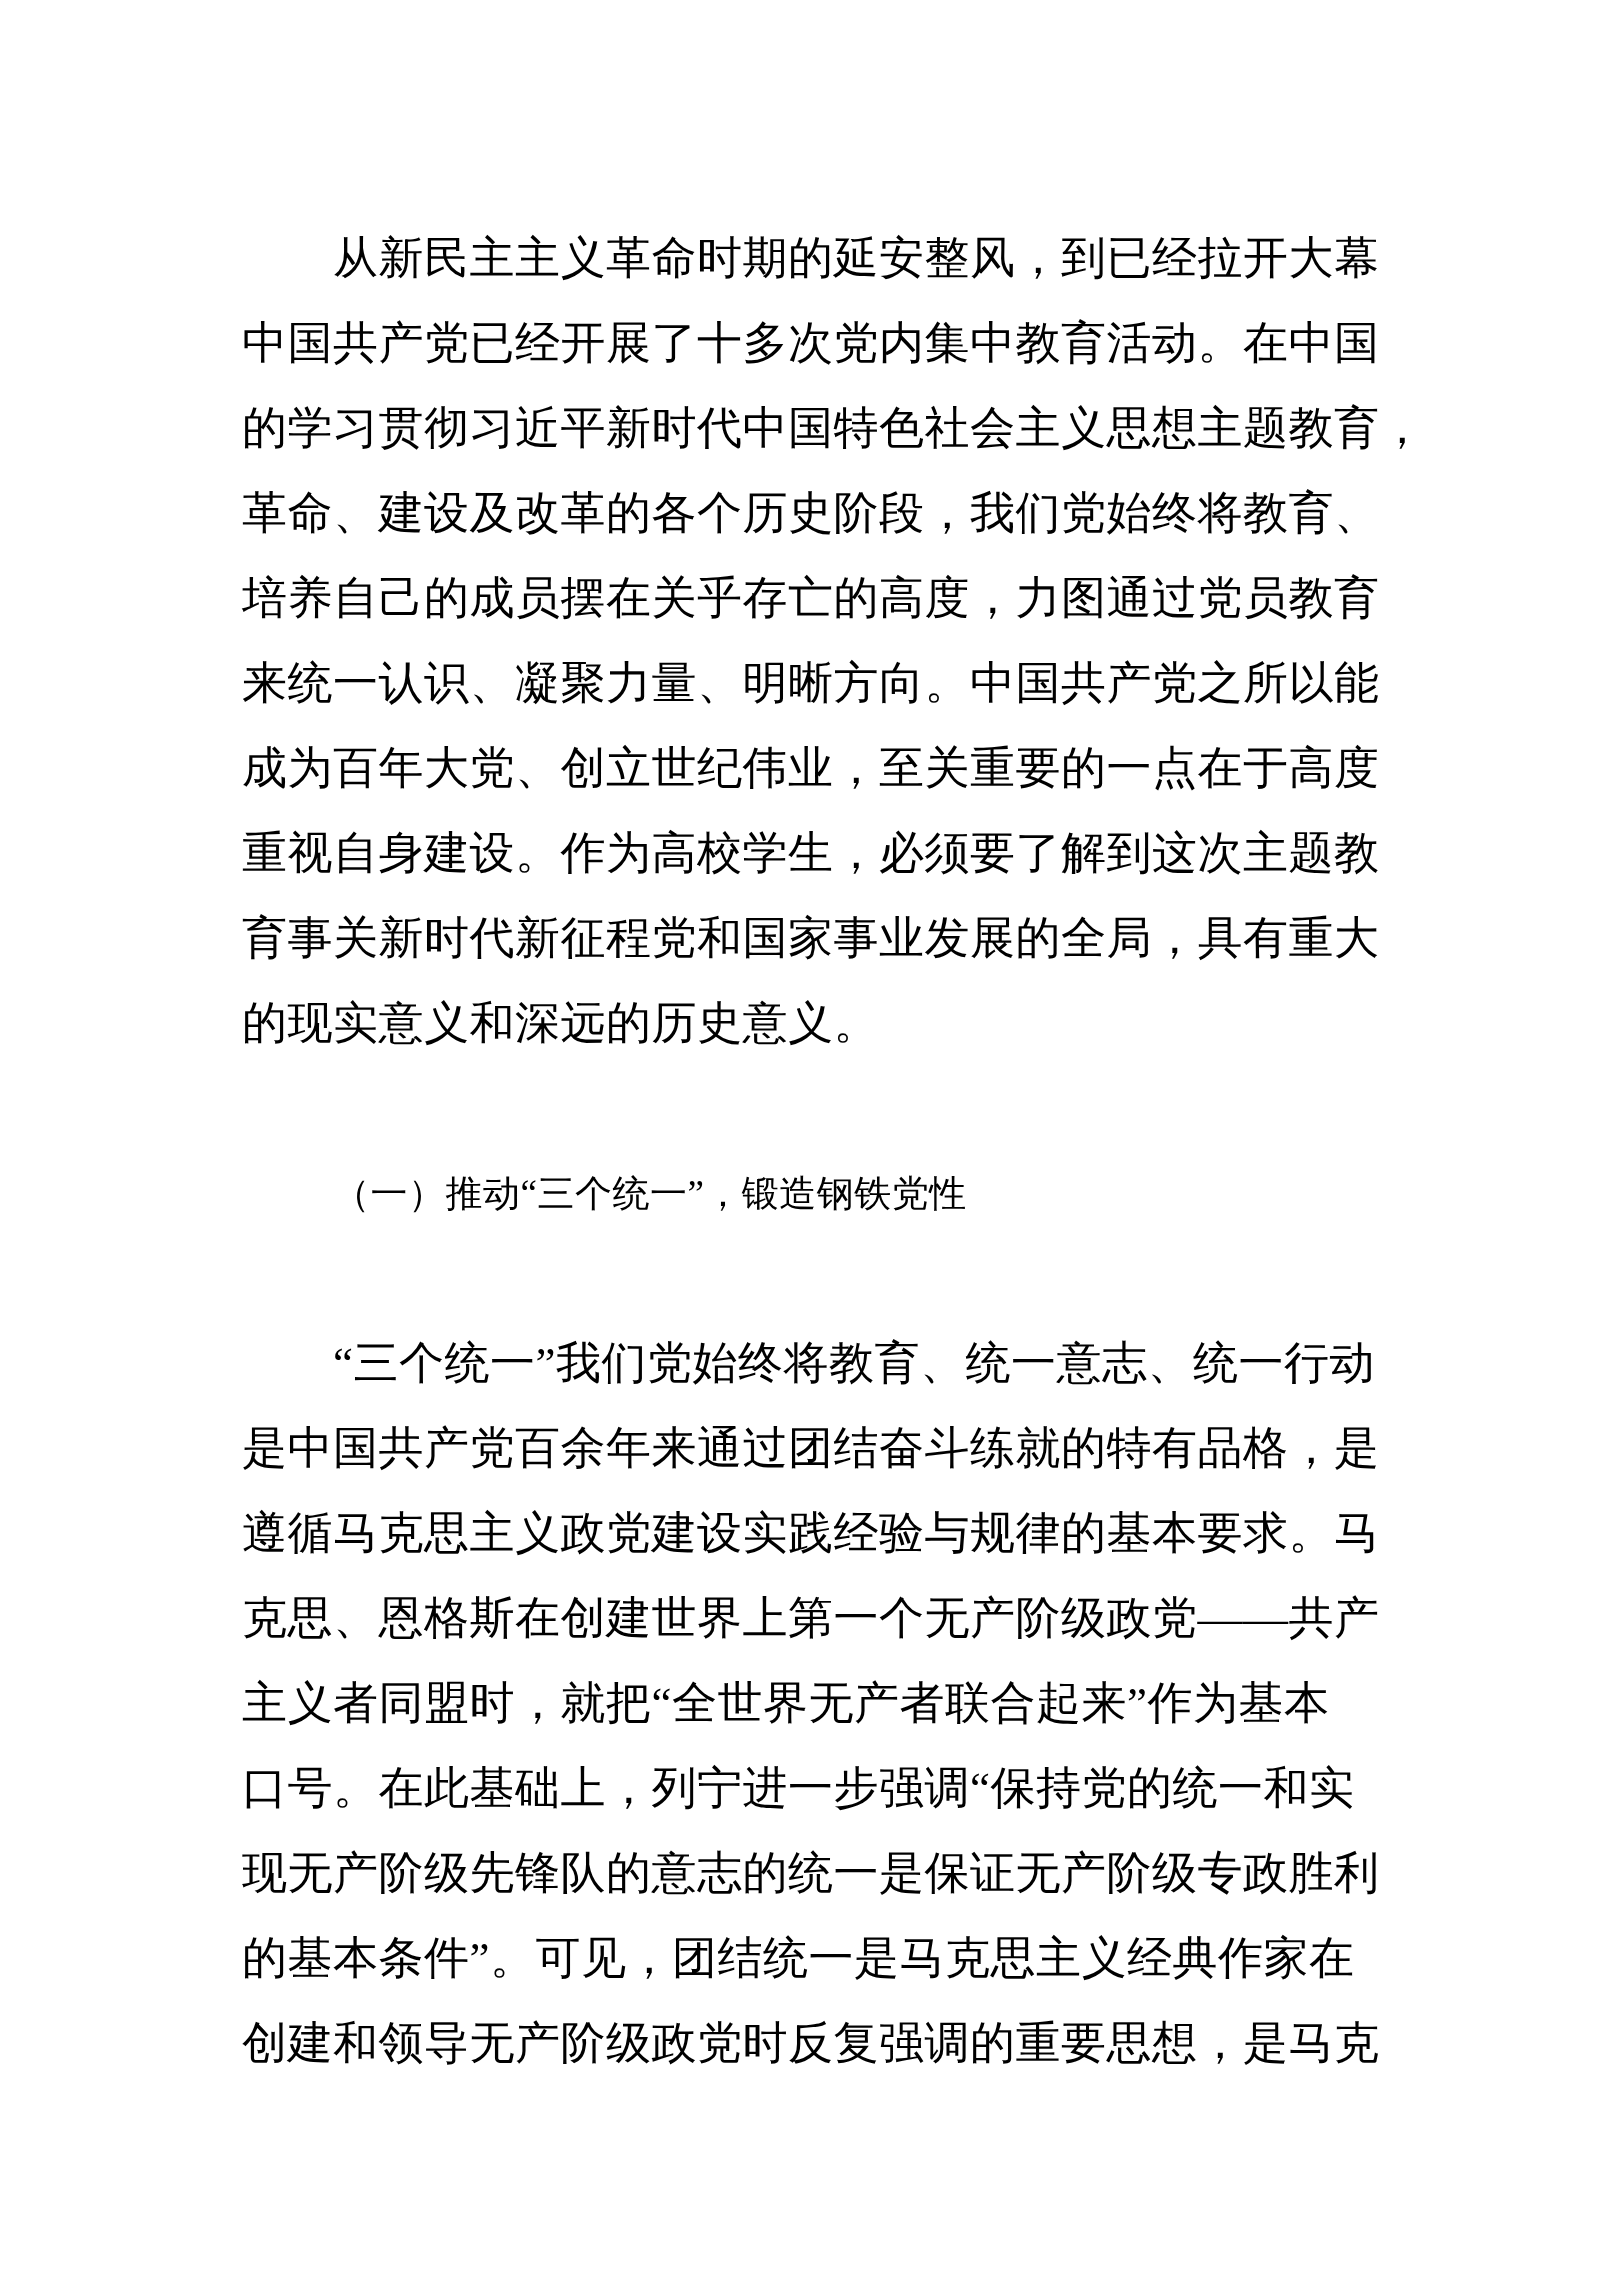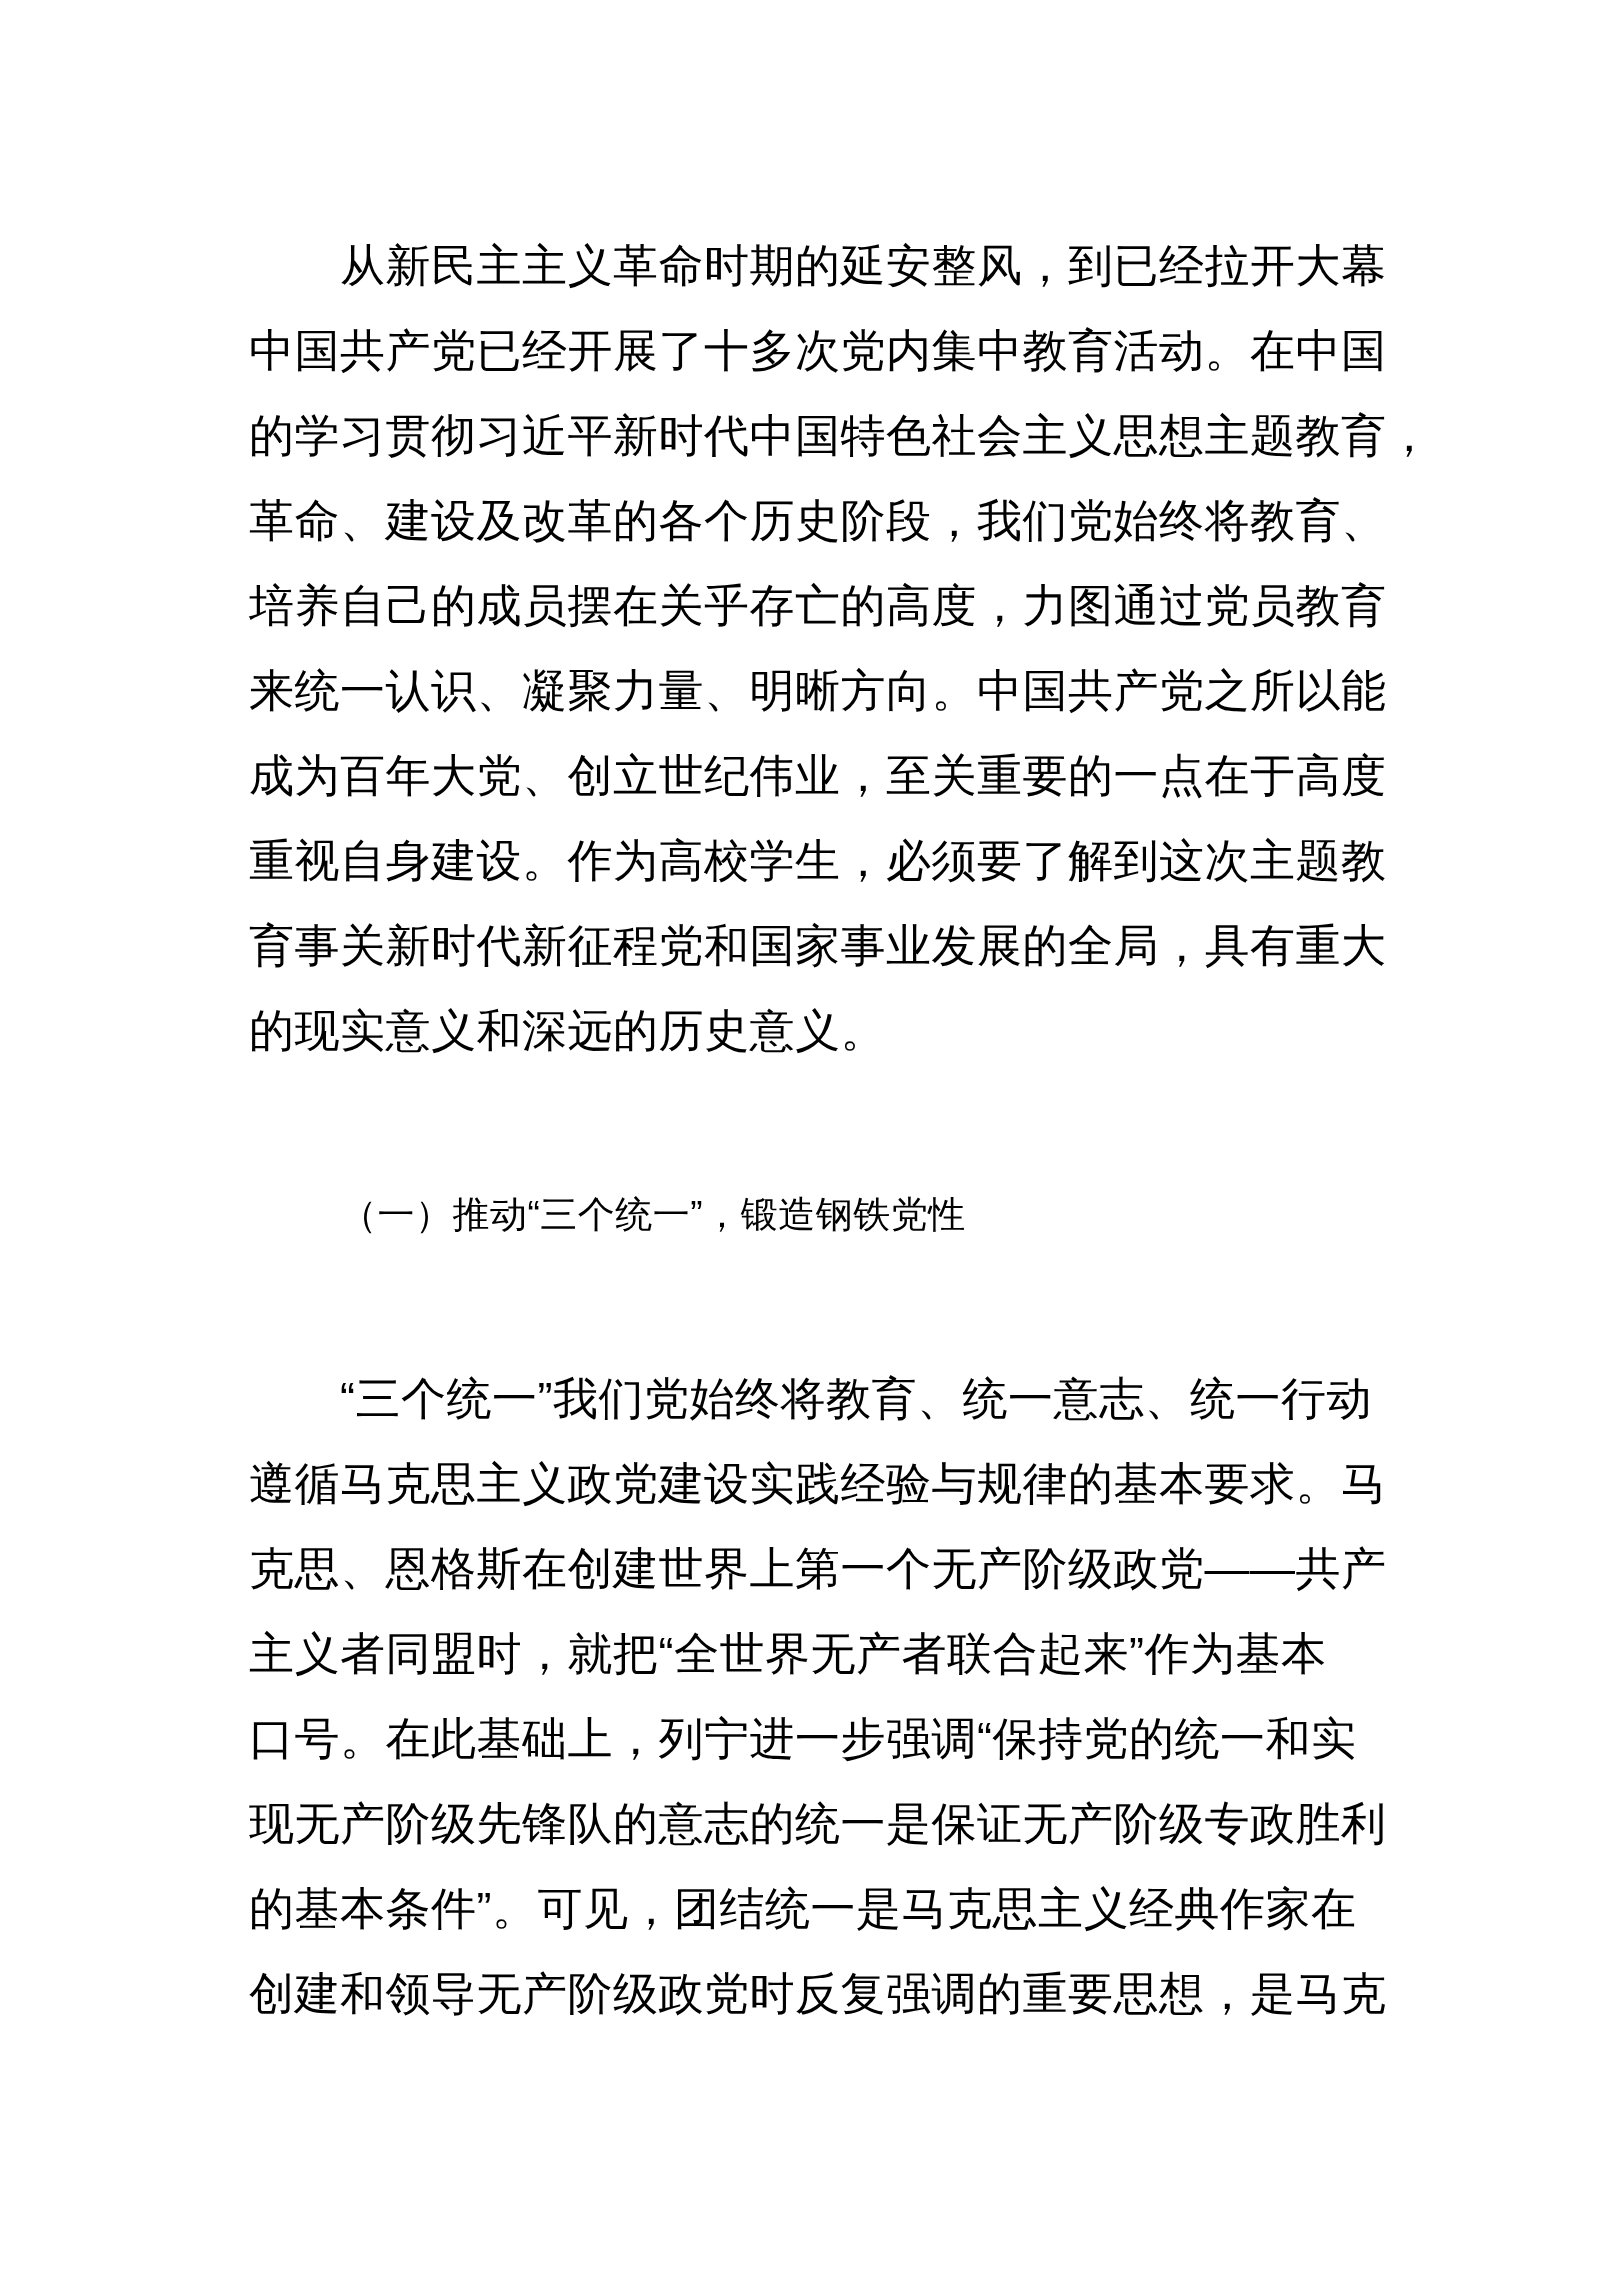--- a/index.html
+++ b/index.html
@@ -15,21 +15,22 @@
     overflow: hidden;
   }
   .page {
     box-sizing: border-box;
     width: 1621px;
     height: 2293px;
     padding: 216px 227px 0 242px;
     background: #ffffff;
   }
   .para {
-    margin: 7px;
+    margin: 0;
+    font-family: Liberation Serif, serif;
   }
   .line {
     height: 85px;
     line-height: 85px;
     font-size: 45px;
     letter-spacing: 0.5px;
     white-space: nowrap;
     color: #000000;
   }
   .indent {
@@ -63,20 +64,21 @@
   <div class="gap-line"></div>
 
   <div class="para heading">
     <div class="line indent">（一）推动“三个统一”，锻造钢铁党性</div>
   </div>
 
   <div class="gap-line"></div>
 
   <div class="para">
     <div class="line indent">“三个统一”我们党始终将教育、统一意志、统一行动</div>
+    <div class="line">是中国共产党百余年来通过团结奋斗练就的特有品格，是</div>
     <div class="line">遵循马克思主义政党建设实践经验与规律的基本要求。马</div>
     <div class="line">克思、恩格斯在创建世界上第一个无产阶级政党——共产</div>
     <div class="line">主义者同盟时，就把“全世界无产者联合起来”作为基本</div>
     <div class="line">口号。在此基础上，列宁进一步强调“保持党的统一和实</div>
     <div class="line">现无产阶级先锋队的意志的统一是保证无产阶级专政胜利</div>
     <div class="line">的基本条件”。可见，团结统一是马克思主义经典作家在</div>
     <div class="line">创建和领导无产阶级政党时反复强调的重要思想，是马克</div>
   </div>
 
 </div>

